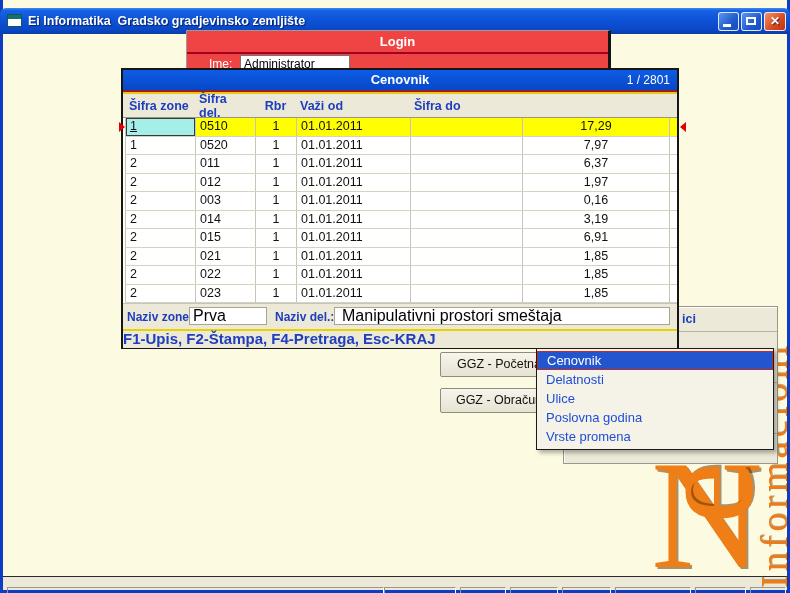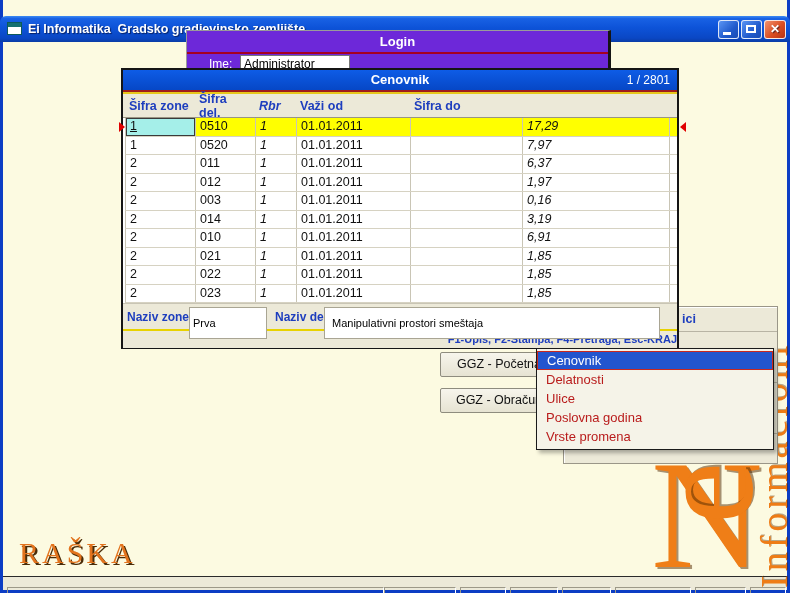--- a/index.html
+++ b/index.html
@@ -3,21 +3,21 @@
 <meta charset="utf-8">
 <style>
   html,body{margin:0;padding:0;}
   body{width:790px;height:593px;position:relative;overflow:hidden;
        font-family:"Liberation Sans",sans-serif;background:#0C3DC4;}
   .abs{position:absolute;}
 
   
   .xp-window{position:absolute;inset:0;background:#FCFAE1;
     border:3px solid #0C3DC4;border-top:none;border-radius:0 0 2px 2px;box-sizing:border-box;}
-  .titlebar{position:absolute;left:-3px;right:-3px;top:16px;height:26px;
+  .titlebar{position:absolute;left:-3px;right:-3px;top:8px;height:26px;
     background:linear-gradient(180deg,#3D8BF2 0%,#1861E4 10%,#0D53D8 45%,#0A47C4 85%,#0A3CA6 100%);
     border-radius:6px 6px 0 0;color:#fff;font-weight:bold;font-size:12.5px;line-height:26px;
     text-shadow:1px 1px 1px rgba(0,0,30,.6);}
   .app-icon{position:absolute;left:7px;top:6px;width:15px;height:13px;background:#fff;
     border:1px solid #0d5a5a;box-sizing:border-box;}
   .app-icon::before{content:'';position:absolute;left:0;top:0;right:0;height:4px;background:#157070;}
   .titlebar .ttext{position:absolute;left:28px;top:0;white-space:pre;}
   .caption-btn{position:absolute;top:4px;width:21px;height:19px;border-radius:3px;
     border:1px solid rgba(255,255,255,.85);box-sizing:border-box;cursor:pointer;}
   .btn-blue{background:linear-gradient(135deg,#5A94F4,#205ACC 60%,#1A4CB4);}
@@ -54,21 +54,21 @@
   .bp-header span{position:absolute;left:118px;top:5px;color:#1E3EBE;font-weight:bold;font-size:12.5px;}
   .bp-row{height:50px;border-bottom:1px solid #B8B4A4;}
 
   
   .ggz-panel{left:437px;top:352px;width:118px;z-index:2;}
   .ggz-btn{width:118px;height:25px;margin-bottom:11px;box-sizing:border-box;
     background:linear-gradient(180deg,#F7F5EC,#E6E3D2);border:1px solid #8E8C7E;border-radius:2px;
     font-size:12.5px;text-align:center;line-height:23px;color:#111;cursor:pointer;white-space:nowrap;overflow:hidden;}
 
   
-  .login-dialog{left:183px;top:30px;width:425px;height:41px;background:#6d28d9;
+  .login-dialog{left:183px;top:30px;width:425px;height:41px;background:#ef4444;
     border:1px solid #9a9a9a;border-right:3px solid #151515;box-sizing:border-box;z-index:2;}
   .login-title{height:21px;color:#fff;font-weight:bold;font-size:13px;text-align:center;line-height:21px;}
   .login-sep{height:2px;background:#A50021;}
   .login-body{position:relative;height:18px;}
   .login-body label{position:absolute;left:22px;top:3px;color:#fff;font-size:12px;}
   .login-body input{position:absolute;left:53px;top:1px;width:110px;height:17px;border:1px solid #777;
     background:#fff;font-size:12px;font-family:"Liberation Sans",sans-serif;padding:0 3px;box-sizing:border-box;}
 
   
   .cen-window{left:118px;top:68px;width:558px;height:281px;background:#fff;
@@ -80,46 +80,45 @@
   .line-gold{height:2px;background:#E7C71B;}
   .cen-header{display:flex;height:23px;background:#ECE9D8;border-bottom:1px solid #999583;
     padding-left:2px;align-items:center;}
   .hcell{color:#1E3EBE;font-size:12.5px;font-weight:600;padding:0 4px;box-sizing:border-box;flex:none;}
   .grid-body{padding-left:2px;}
   .grow{display:flex;height:18.5px;border-bottom:1px solid #D6D2C2;border-left:1px solid #C9C5B5;
     position:relative;box-sizing:border-box;background:#fff;}
   .gcell{border-right:1px solid #C9C5B5;padding:0 4px;font-size:12.5px;line-height:17px;
     overflow:hidden;box-sizing:border-box;flex:none;color:#111;}
   .c0{width:70px;} .c1{width:60px;} .c2{width:41px;} .c3{width:114px;} .c4{width:112px;} .c5{width:147px;}
-  .ar{text-align:left;font-style:italic;}
+  .ar{text-align:center;}
   .sel,.sel .gcell{background:#FFFF00;}
   .sel .selcell{background:#A5EFE9;box-shadow:inset 0 0 0 1px #3a3a3a;text-decoration:underline;}
   .sel::before{content:'';position:absolute;left:-7px;top:4px;width:0;height:0;
     border:5px solid transparent;border-left:6px solid #E00000;}
   .sel::after{content:'';position:absolute;right:-9px;top:4px;width:0;height:0;
     border:5px solid transparent;border-right:6px solid #E00000;}
   .cen-footer{position:relative;height:25px;background:#ECE9D8;border-top:1px solid #C9C5B5;}
   .flabel{position:absolute;top:6px;color:#1E3EBE;font-weight:bold;font-size:12px;}
-  .finput{position:absolute;top:3px;height:32px;border:1px solid #A9A593;background:#fff;
-    font-size:11px;font-family:"Liberation Sans",sans-serif;padding:0 3px;box-sizing:border-box;}
-  .cen-hotkeys{height:17px;background:#ECE9D8;text-align:right;color:#1E3EBE;
-    font-size:11px;font-weight:600;line-height:16px;}
+  .finput{position:absolute;top:3px;height:18px;border:1px solid #A9A593;background:#fff;
+    font-size:16px;font-family:"Liberation Sans",sans-serif;padding:0 3px;box-sizing:border-box;}
+  .cen-hotkeys{height:17px;background:#ECE9D8;text-align:left;color:#1E3EBE;
+    font-size:15px;font-weight:600;line-height:16px;}
 
   
   .context-menu{left:533px;top:348px;width:238px;background:#F5F3E8;border:1px solid #1a1a1a;
     box-shadow:3px 3px 4px rgba(0,0,0,.3);z-index:5;padding:2px 0 3px 0;box-sizing:border-box;}
-  .mitem{height:19px;line-height:19px;padding-left:9px;font-size:13px;color:#b91c1c;cursor:pointer;}
+  .mitem{height:19px;line-height:19px;padding-left:9px;font-size:13px;color:#1d4ed8;cursor:pointer;}
   .msel{background:#2255CE;color:#fff;border:1px solid #C8281E;box-sizing:border-box;line-height:17px;}
 </style>
 </head>
 <body>
 
 <div class="xp-window">
 
-  <div class="abs raska">RAŠKA</div>
   <div class="abs logo-n">N</div>
   <div class="abs logo-e">e</div>
   <div class="abs vtext">Informacioni</div>
 
   <div class="abs back-panel">
     <div class="bp-header">
       <span>ici</span>
     </div>
     <div class="bp-row"></div>
     <div class="bp-row"></div>
@@ -197,21 +196,21 @@
         <div class="grow">
           <div class="gcell c0">2</div>
           <div class="gcell c1">014</div>
           <div class="gcell c2 ar">1</div>
           <div class="gcell c3">01.01.2011</div>
           <div class="gcell c4"></div>
           <div class="gcell c5 ar">3,19</div>
         </div>
         <div class="grow">
           <div class="gcell c0">2</div>
-          <div class="gcell c1">010</div>
+          <div class="gcell c1">015</div>
           <div class="gcell c2 ar">1</div>
           <div class="gcell c3">01.01.2011</div>
           <div class="gcell c4"></div>
           <div class="gcell c5 ar">6,91</div>
         </div>
         <div class="grow">
           <div class="gcell c0">2</div>
           <div class="gcell c1">021</div>
           <div class="gcell c2 ar">1</div>
           <div class="gcell c3">01.01.2011</div>
@@ -232,21 +231,21 @@
           <div class="gcell c2 ar">1</div>
           <div class="gcell c3">01.01.2011</div>
           <div class="gcell c4"></div>
           <div class="gcell c5 ar">1,85</div>
         </div>
       </div>
     <div class="cen-footer">
       <span class="flabel" style="left:4px;">Naziv zone:</span>
       <input class="finput" style="left: 66px; width: 78px;" type="text" value="Prva">
       <span class="flabel" style="left:152px;">Naziv del.:</span>
-      <input class="finput" style="left: 201px; width: 336px; padding-left: 7px;" type="text" value="Manipulativni prostori smeštaja">
+      <input class="finput" style="left: 211px; width: 336px; padding-left: 7px;" type="text" value="Manipulativni prostori smeštaja">
     </div>
     <div class="line-gold" style="background:#E8D200;"></div>
     <div class="cen-hotkeys">F1-Upis, F2-Štampa, F4-Pretraga, Esc-KRAJ</div>
   </div>
 
   <div class="abs context-menu">
       <div class="mitem msel">Cenovnik</div>
       <div class="mitem">Delatnosti</div>
       <div class="mitem">Ulice</div>
       <div class="mitem">Poslovna godina</div>

